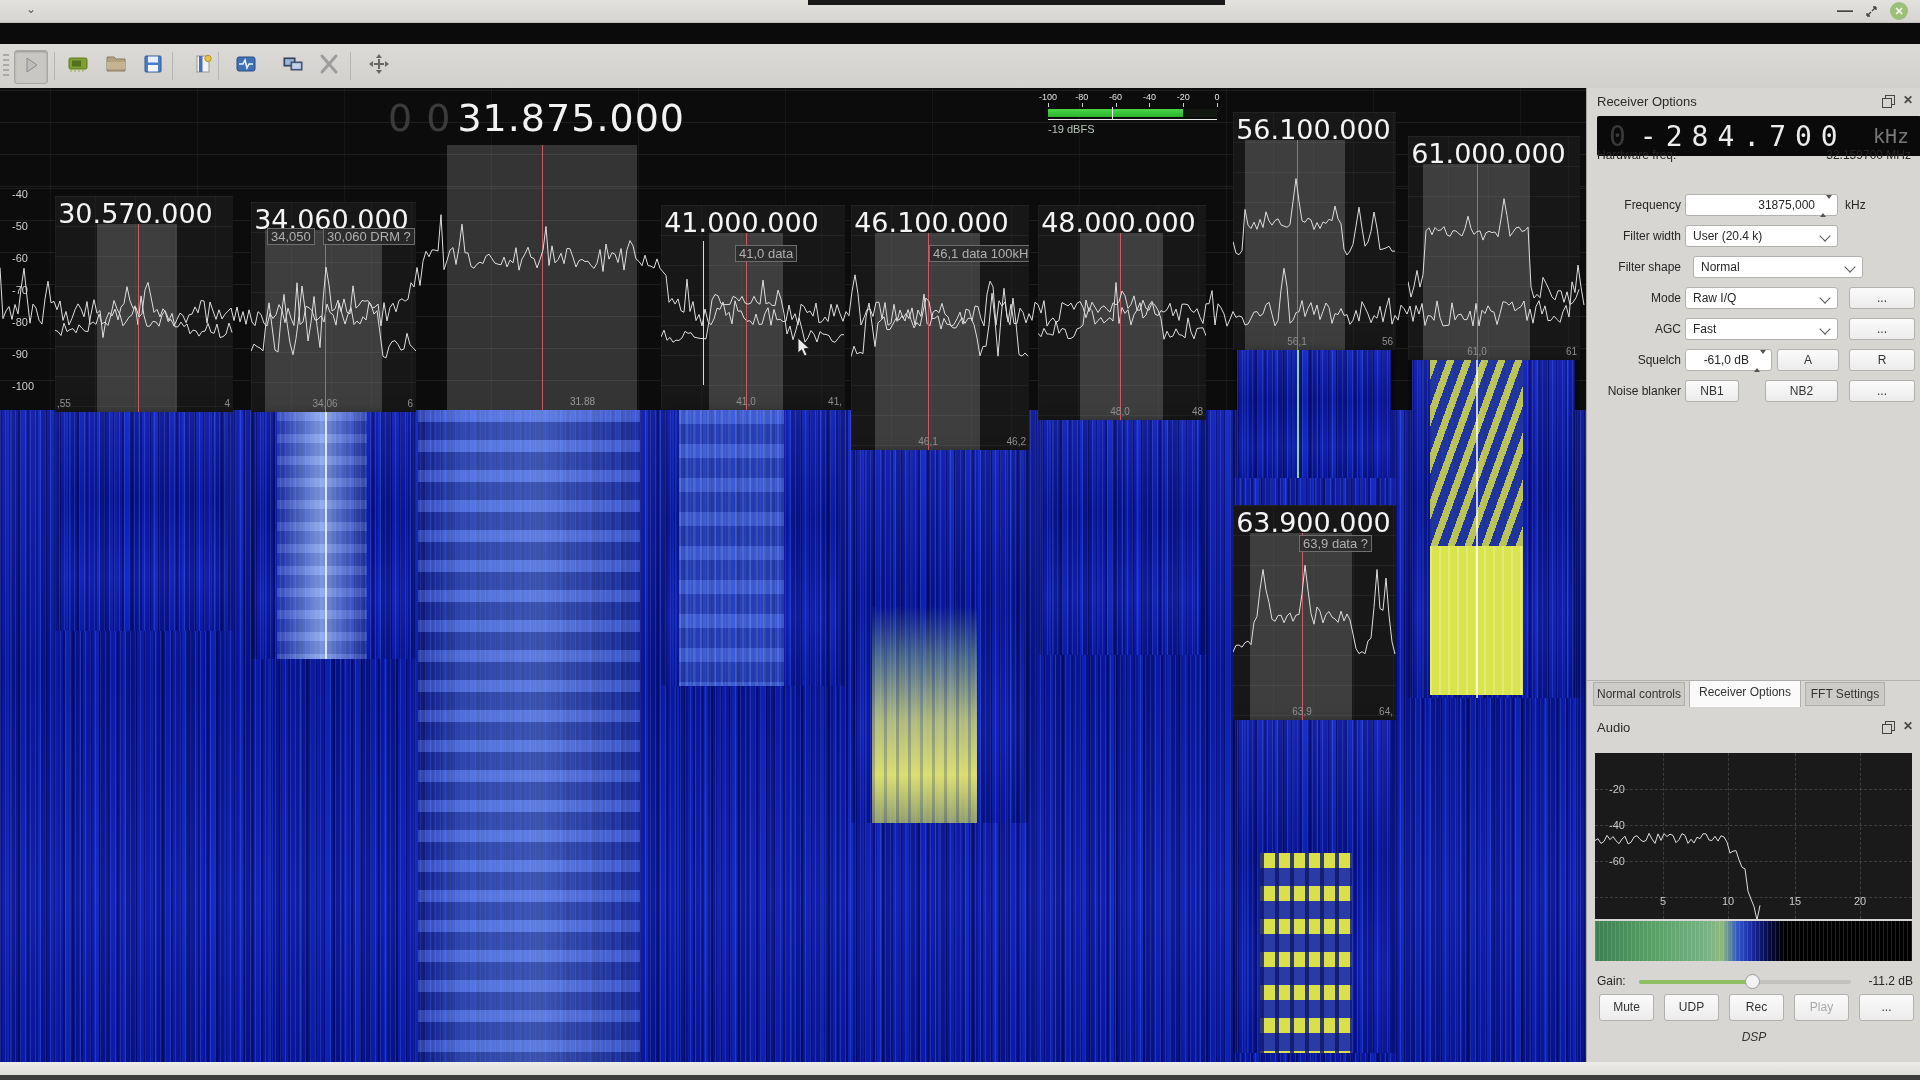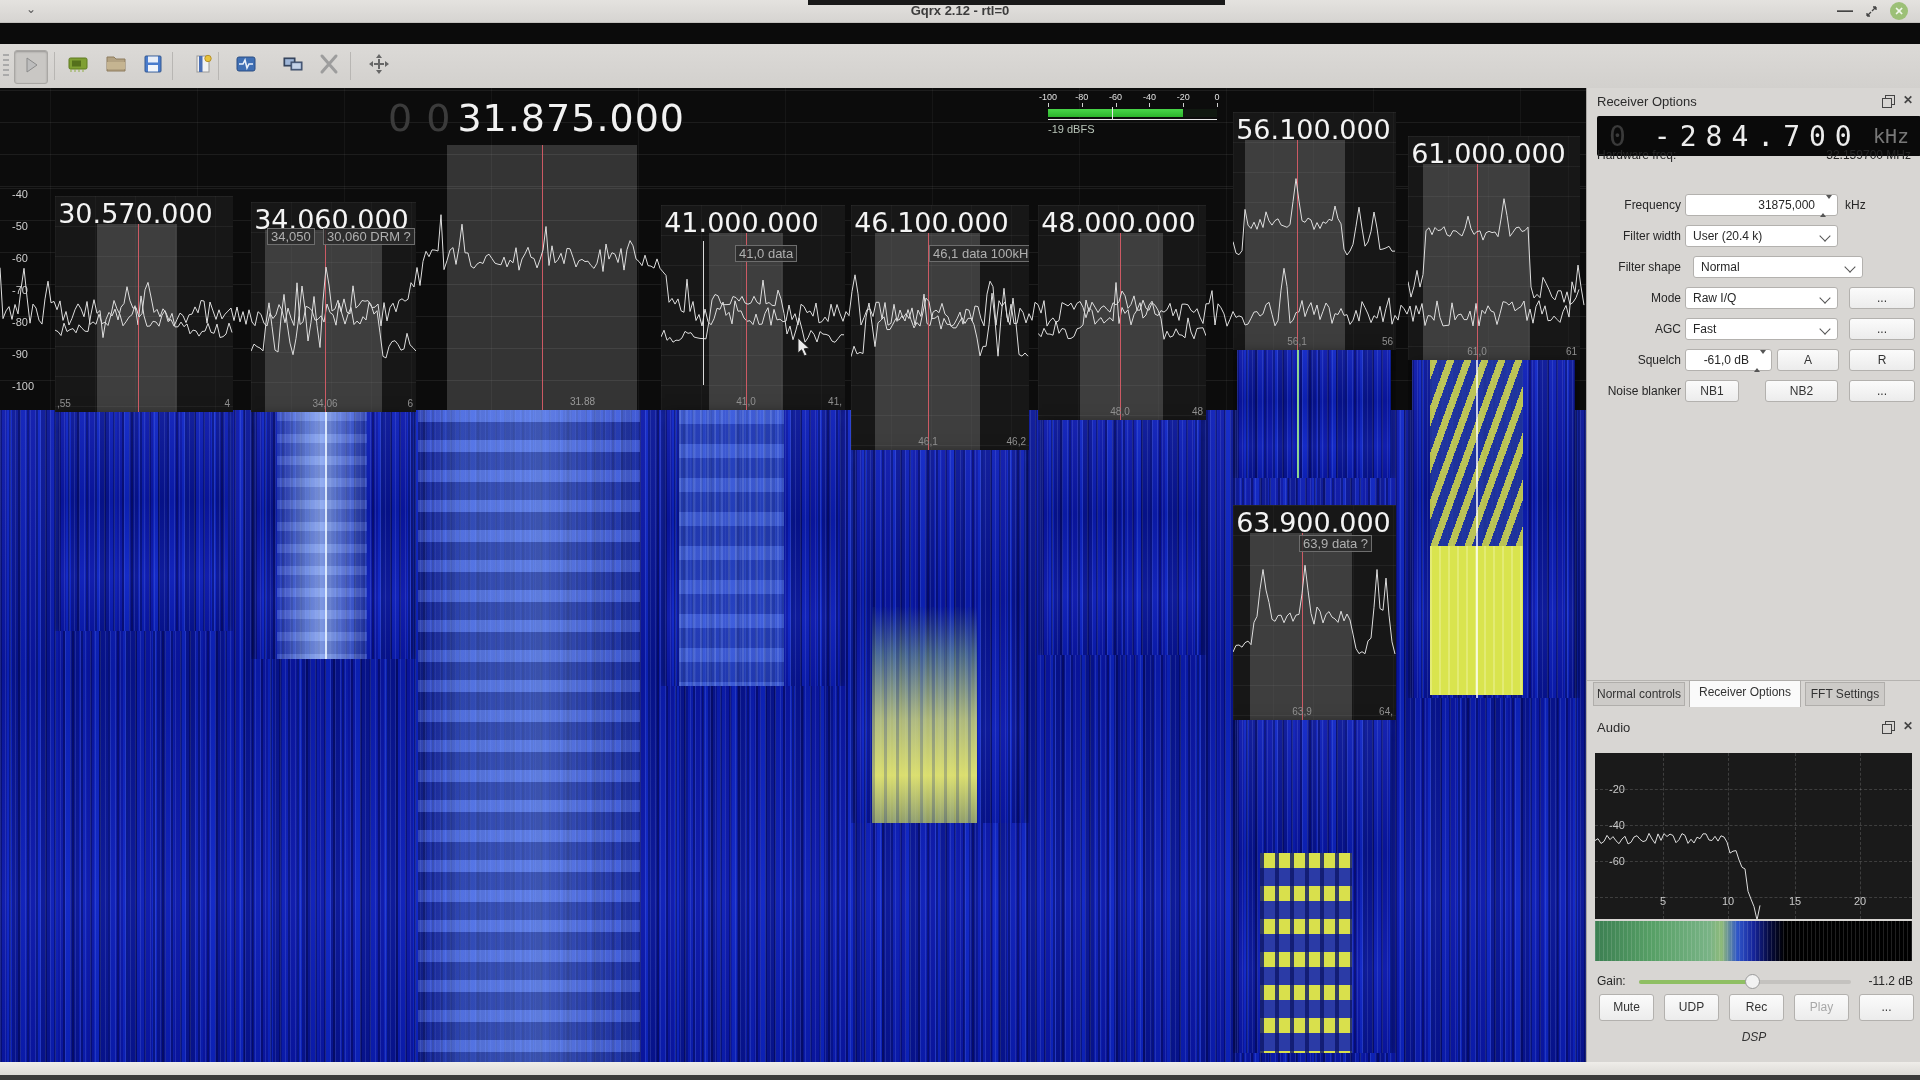--- a/index.html
+++ b/index.html
@@ -101,21 +101,21 @@
   #dock{position:absolute;left:1586px;top:88px;width:334px;height:974px;background:#d8d6d3;border-left:1px solid #a8a6a3;}
   .dock-header{position:absolute;left:10px;font-size:13px;color:#2b2b2b;}
   .dock-icons{position:absolute;right:8px;display:flex;gap:10px;color:#444;}
   .dock-icons .fl{width:11px;height:11px;position:relative;}
   .dock-icons .fl:before{content:"";position:absolute;left:3px;top:0;width:8px;height:8px;border:1px solid #444;}
   .dock-icons .fl:after{content:"";position:absolute;left:0;top:3px;width:8px;height:8px;border:1px solid #444;background:#d8d6d3;}
   .dock-icons .x{font-size:12px;font-weight:bold;line-height:11px;}
   #lcd{position:absolute;left:10px;top:28px;width:300px;height:40px;background:#0a0a0a;border-radius:2px;
     display:flex;align-items:center;padding:0 12px;font-family:"DejaVu Sans Mono",monospace;}
   #lcd .dim{color:#3a3a3a;font-size:28px;}
-  #lcd .val{color:#ececec;font-size:28px;letter-spacing:9px;margin-left:28px;}
+  #lcd .val{color:#ececec;font-size:28px;letter-spacing:9px;margin-left:14px;}
   #lcd .unit{color:#787878;font-size:20px;margin-left:auto;}
   #hwfreq{position:absolute;left:10px;right:10px;top:60px;font-size:12px;color:#262626;}
   #hwfreq .v{float:right;}
   .frow{position:absolute;left:0;width:334px;height:22px;font-size:12px;color:#262626;}
   .flabel{position:absolute;left:0;width:94px;text-align:right;top:4px;}
   .field{position:absolute;top:0;height:22px;background:#fff;border:1px solid #b3b1ae;border-radius:3px;box-sizing:border-box;}
   .field .txt{position:absolute;left:7px;top:3px;white-space:nowrap;}
   .spin .txt{left:auto;right:22px;}
   .chev{position:absolute;right:8px;top:6px;width:7px;height:7px;border-right:1.5px solid #555;border-bottom:1.5px solid #555;transform:rotate(45deg);}
   .spinarr{position:absolute;right:5px;top:4px;}
@@ -152,21 +152,20 @@
   #strip1{position:absolute;left:0;top:1062px;width:1920px;height:13px;background:linear-gradient(180deg,#efede9,#dddbd7);}
   #strip2{position:absolute;left:0;top:1075px;width:1920px;height:5px;background:#3b3b3b;}
 </style>
 </head>
 <body>
 
 <div id="screen">
 
   <div id="titlebar">
     <span id="tb-chevron">⌄</span>
-    <span class="title">Gqrx 2.12 - rtl=0</span>
     <span class="winbtn" id="btn-min">—</span>
     <span class="winbtn" id="btn-restore">
       <svg width="13" height="13" viewBox="0 0 13 13">
         <path d="M2 11 L6 7 M2 11 L2 8 M2 11 L5 11 M11 2 L7 6 M11 2 L8 2 M11 2 L11 5" stroke="#444" stroke-width="1.3" fill="none"></path>
       </svg>
     </span>
     <span class="winbtn" id="btn-close">✕</span>
   </div>
   <div id="top-dark-strip"></div>
 

